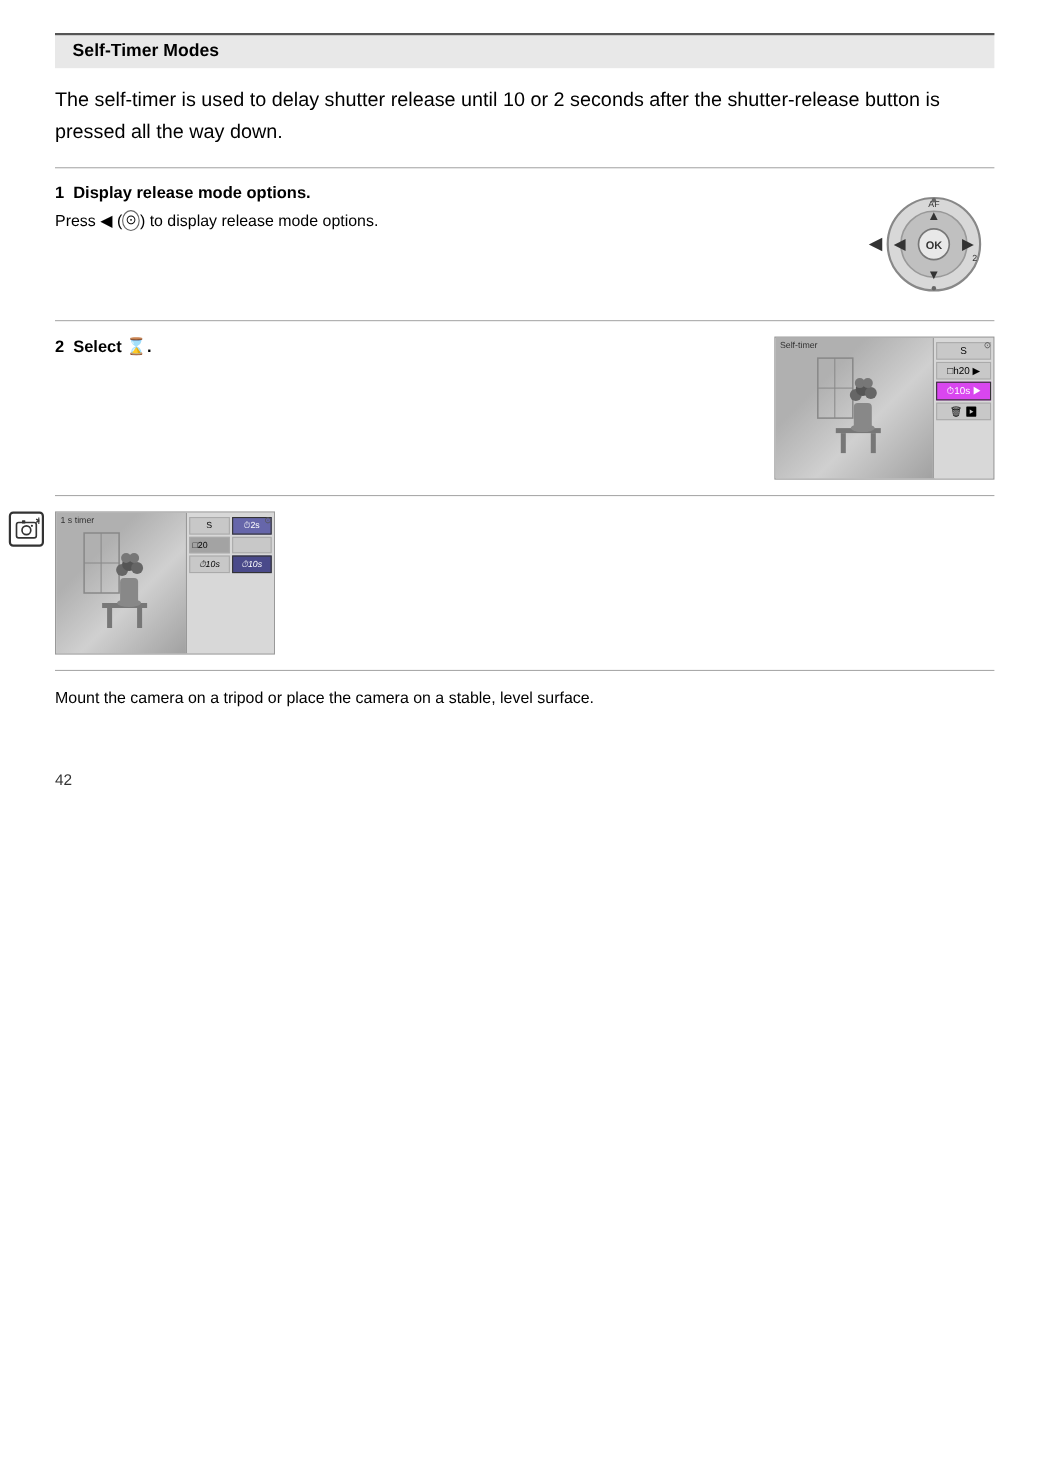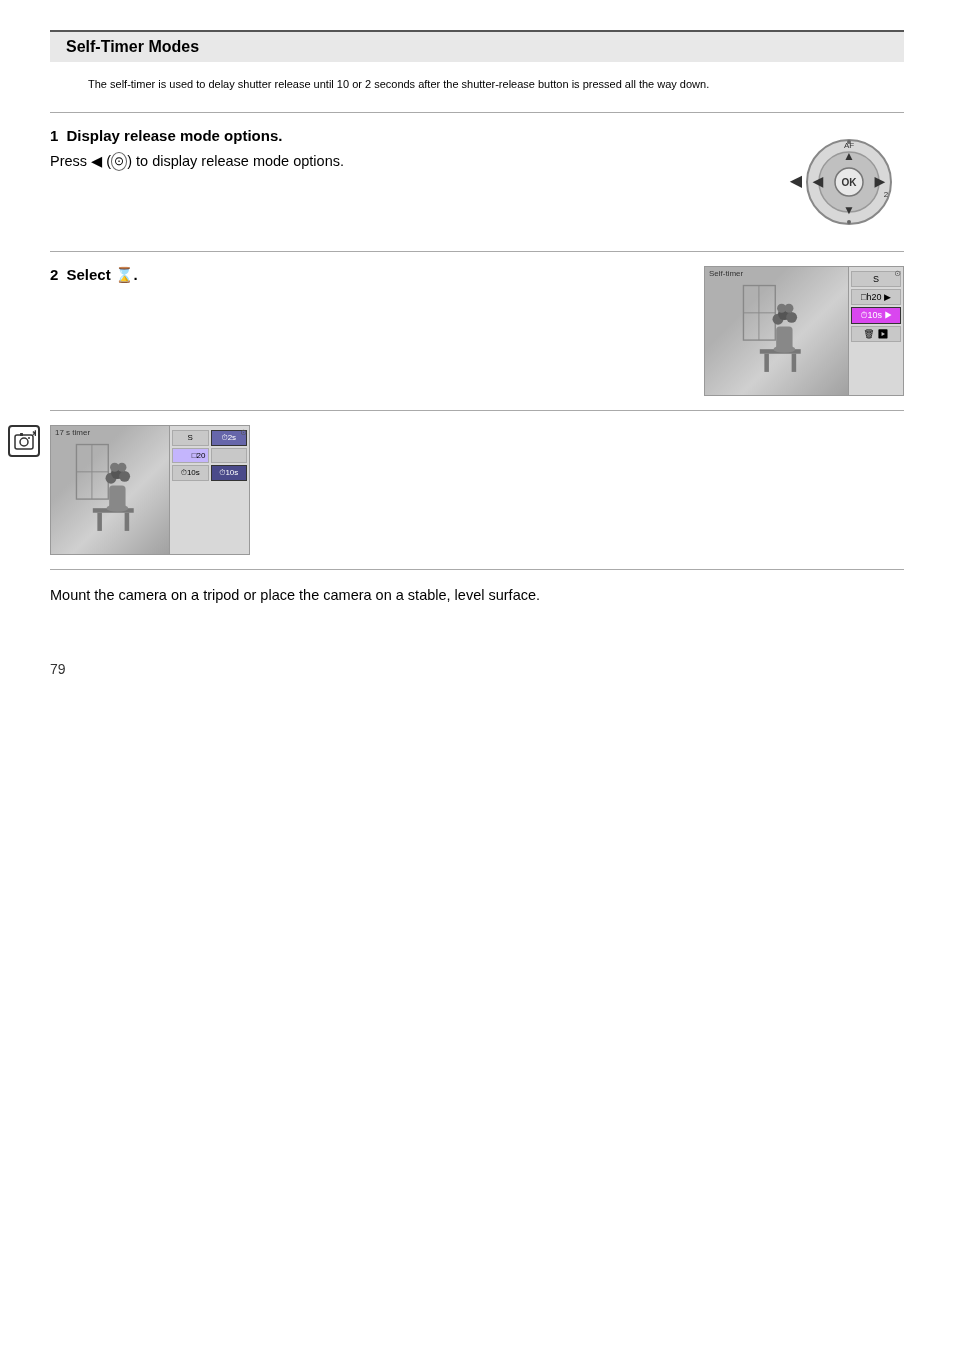--- a/index.html
+++ b/index.html
@@ -16,24 +16,23 @@
     .page-title {
       font-weight: bold;
       font-size: 16px;
       background: #e8e8e8;
       padding: 6px 16px;
       margin-bottom: 14px;
       border-top: 2px solid #555;
     }
 
     .intro-text {
-      font-size: 11px;
+      font-size: 18px;
       line-height: 1.6;
       margin-bottom: 18px;
-      margin-left: 38px;
     }
 
     .step {
       display: flex;
       align-items: flex-start;
       margin-bottom: 0;
       padding: 14px 0 14px 0;
       border-top: 1px solid #aaa;
       position: relative;
     }
@@ -272,21 +271,21 @@
         <circle cx="17" cy="9" r="1" fill="#333"></circle>
 
         <text x="20" y="7" font-size="8" fill="#333">✱</text>
       </svg>
     </div>
   </div>
   <div class="step-image">
 
     <div class="menu-panel" style="width:200px; height:130px;">
       <div class="preview-area" style="width:120px;">
-        <div style="position:absolute;top:2px;left:4px;font-size:8px;color:#333;z-index:2;">17 s timer</div>
+        <div style="position:absolute;top:2px;left:4px;font-size:8px;color:#333;z-index:2;">1 s timer</div>
         <div class="preview-photo">
           <svg width="80" height="100" viewBox="0 0 80 110">
             <rect x="2" y="5" width="35" height="60" fill="none" stroke="#888" stroke-width="1.5"></rect>
             <line x1="2" y1="35" x2="37" y2="35" stroke="#888" stroke-width="1"></line>
             <line x1="19" y1="5" x2="19" y2="65" stroke="#888" stroke-width="1"></line>
             <rect x="20" y="75" width="45" height="5" fill="#777"></rect>
             <rect x="25" y="80" width="5" height="20" fill="#777"></rect>
             <rect x="55" y="80" width="5" height="20" fill="#777"></rect>
             <ellipse cx="47" cy="75" rx="12" ry="4" fill="#888"></ellipse>
             <rect x="38" y="50" width="18" height="26" rx="4" fill="#888"></rect>
@@ -298,32 +297,32 @@
           </svg>
         </div>
       </div>
 
       <div style="position:absolute;right:0;top:0;width:80px;height:100%;background:#d8d8d8;border-left:1px solid #999;padding:4px 2px;display:flex;flex-direction:column;gap:2px;">
         <div style="display:flex;gap:2px;">
           <div class="menu-item-sm" style="flex:1;font-size:8px;padding:2px;background:#c8c8c8;border:1px solid #aaa;text-align:center;">S</div>
           <div class="menu-item-sm selected" style="flex:1;font-size:8px;padding:2px;background:#6666aa;color:#fff;border:1px solid #333;text-align:center;">⏱2s</div>
         </div>
         <div style="display:flex;gap:2px;">
-          <div class="menu-item-sm" style="flex:1;font-size:8px;padding:2px;background:#c4b5fd;border:1px solid #aaa;text-align:right;">□20</div>
+          <div class="menu-item-sm" style="flex:1;font-size:8px;padding:2px;background:#a3a3a3;border:1px solid #aaa;text-align:left;">□20</div>
           <div class="menu-item-sm" style="flex:1;font-size:8px;padding:2px;background:#c8c8c8;border:1px solid #aaa;text-align:center;"></div>
         </div>
-        <div style="display:flex;gap:2px;">
+        <div style="display:flex;gap:2px;font-style:italic;">
           <div class="menu-item-sm" style="flex:1;font-size:8px;padding:2px;background:#c8c8c8;border:1px solid #aaa;text-align:center;">⏱10s</div>
           <div class="menu-item-sm selected" style="flex:1;font-size:8px;padding:2px;background:#4a4a8a;color:#fff;border:1px solid #333;text-align:center;">⏱10s</div>
         </div>
       </div>
       <div style="position:absolute;top:2px;right:2px;font-size:8px;color:#555;">⊙</div>
     </div>
   </div>
 </div>
 
 <div class="step">
   <div class="step-content">
     <div class="step-body">Mount the camera on a tripod or place the camera on a stable, level surface.</div>
   </div>
 </div>
 
-<div class="page-number">79</div>
+<div class="page-number">42</div>
 
 </body></html>

